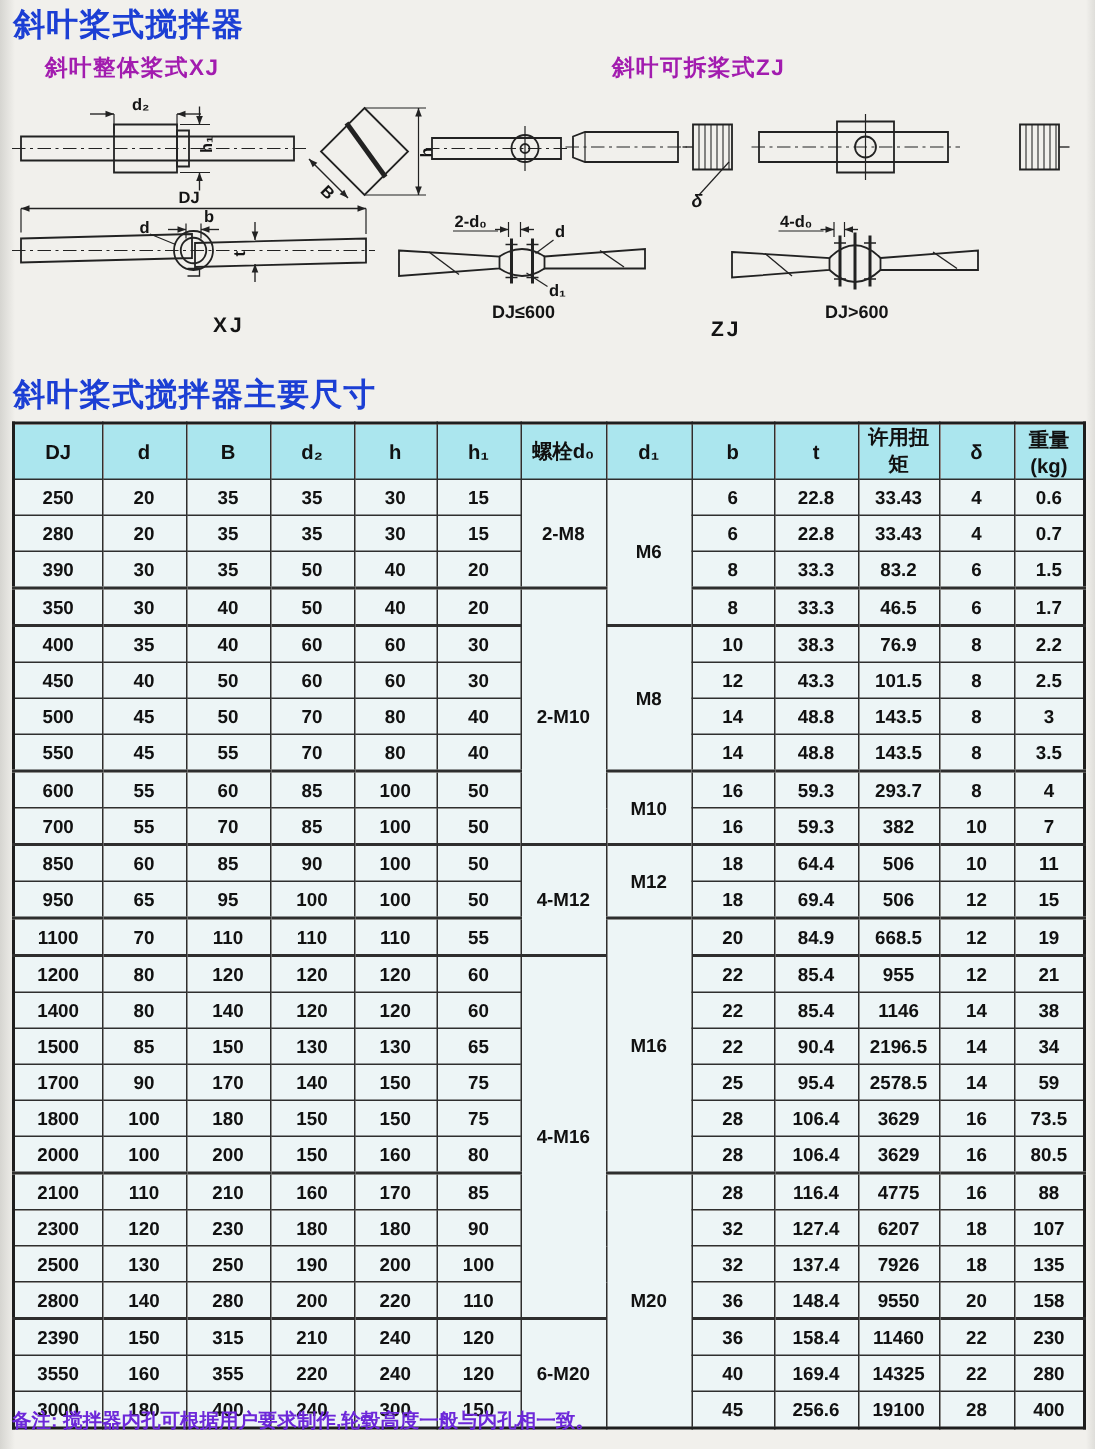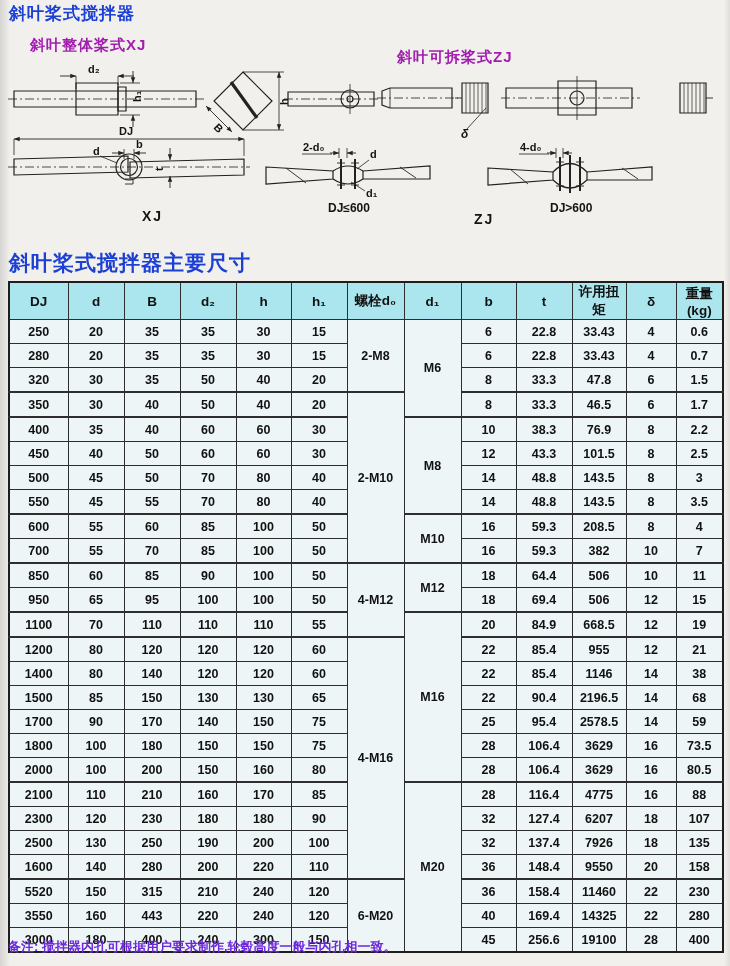--- a/index.html
+++ b/index.html
@@ -8,25 +8,25 @@
     background:#f1f0ec;
     font-family:"Liberation Sans","DejaVu Sans",sans-serif;
     color:#111;
   }
   .edge-left{position:absolute;left:0;top:0;width:10px;height:966px;
     background:linear-gradient(90deg,rgba(90,90,85,.18),rgba(0,0,0,0));}
   .edge-right{position:absolute;right:0;top:0;width:6px;height:966px;
     background:linear-gradient(270deg,rgba(90,90,85,.12),rgba(0,0,0,0));}
   .page-title{
     position:absolute;left:9px;top:2px;
-    font-size:17px;font-weight:bold;color:#1c3fd4;letter-spacing:1px;
+    font-size:21px;font-weight:bold;color:#1c3fd4;letter-spacing:1px;
   }
   .sub-label{position:absolute;top:36px;font-size:15px;font-weight:bold;color:#a21caf;letter-spacing:1px;}
   .sub-label.xj{left:30px;}
-  .sub-label.zj{left:397px;margin-top:12px;}
+  .sub-label.zj{left:408px;}
   .drawings{position:absolute;left:0;top:56px;}
   .section-title{
     position:absolute;left:9px;top:249px;
     font-size:21px;font-weight:bold;color:#1c3fd4;letter-spacing:1px;text-align:right;
   }
   table.dim{
     position:absolute;left:8px;top:281px;width:714px;
     border-collapse:collapse;table-layout:fixed;
     font-size:12.5px;font-weight:bold;
   }
@@ -234,29 +234,29 @@
         <td>35</td>
         <td>30</td>
         <td>15</td>
         <td>6</td>
         <td>22.8</td>
         <td>33.43</td>
         <td>4</td>
         <td>0.7</td>
       </tr>
       <tr class="group-end">
-        <td>320</td>
+        <td>390</td>
         <td>30</td>
         <td>35</td>
         <td>50</td>
         <td>40</td>
         <td>20</td>
         <td>8</td>
         <td>33.3</td>
-        <td>47.8</td>
+        <td>83.2</td>
         <td>6</td>
         <td>1.5</td>
       </tr>
       <tr class="group-end">
         <td>350</td>
         <td>30</td>
         <td>40</td>
         <td>50</td>
         <td>40</td>
         <td>20</td>
@@ -323,21 +323,21 @@
       <tr>
         <td>600</td>
         <td>55</td>
         <td>60</td>
         <td>85</td>
         <td>100</td>
         <td>50</td>
         <td rowspan="2">M10</td>
         <td>16</td>
         <td>59.3</td>
-        <td>208.5</td>
+        <td>293.7</td>
         <td>8</td>
         <td>4</td>
       </tr>
       <tr class="group-end">
         <td>700</td>
         <td>55</td>
         <td>70</td>
         <td>85</td>
         <td>100</td>
         <td>50</td>
@@ -420,21 +420,21 @@
         <td>1500</td>
         <td>85</td>
         <td>150</td>
         <td>130</td>
         <td>130</td>
         <td>65</td>
         <td>22</td>
         <td>90.4</td>
         <td>2196.5</td>
         <td>14</td>
-        <td>68</td>
+        <td>34</td>
       </tr>
       <tr>
         <td>1700</td>
         <td>90</td>
         <td>170</td>
         <td>140</td>
         <td>150</td>
         <td>75</td>
         <td>25</td>
         <td>95.4</td>
@@ -502,50 +502,50 @@
         <td>190</td>
         <td>200</td>
         <td>100</td>
         <td>32</td>
         <td>137.4</td>
         <td>7926</td>
         <td>18</td>
         <td>135</td>
       </tr>
       <tr class="group-end">
-        <td>1600</td>
+        <td>2800</td>
         <td>140</td>
         <td>280</td>
         <td>200</td>
         <td>220</td>
         <td>110</td>
         <td>36</td>
         <td>148.4</td>
         <td>9550</td>
         <td>20</td>
         <td>158</td>
       </tr>
       <tr>
-        <td>5520</td>
+        <td>2390</td>
         <td>150</td>
         <td>315</td>
         <td>210</td>
         <td>240</td>
         <td>120</td>
         <td rowspan="3">6-M20</td>
         <td>36</td>
         <td>158.4</td>
         <td>11460</td>
         <td>22</td>
         <td>230</td>
       </tr>
       <tr>
         <td>3550</td>
         <td>160</td>
-        <td>443</td>
+        <td>355</td>
         <td>220</td>
         <td>240</td>
         <td>120</td>
         <td>40</td>
         <td>169.4</td>
         <td>14325</td>
         <td>22</td>
         <td>280</td>
       </tr>
       <tr>

